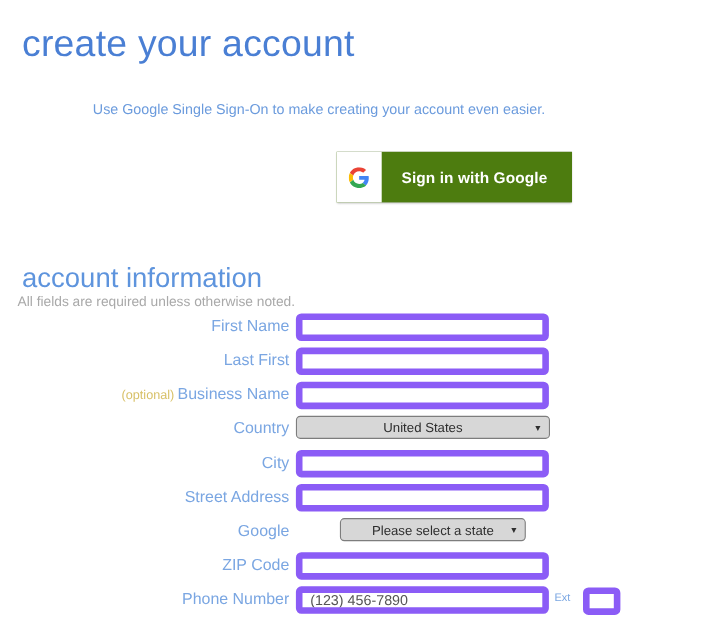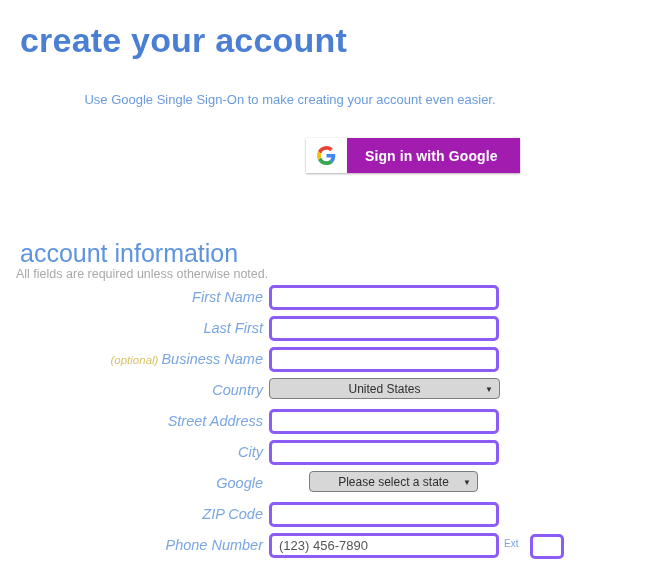--- a/index.html
+++ b/index.html
@@ -22,45 +22,45 @@
     height: 562px;
     background: #ffffff;
   }
 
   
   .h1-title {
     position: absolute;
     left: 20px;
     top: -2px;
     font-size: 34px;
-    font-weight: 700;
+    font-weight: 400;
     letter-spacing: 0.2px;
     color: #4a7fd4;
     white-space: nowrap;
   }
 
   .sso-text {
     position: absolute;
     left: 0;
     top: 92px;
     width: 580px;
     text-align: center;
     font-size: 13px;
     color: #6b9bdd;
   }
 
   
   .google-btn {
     position: absolute;
     left: 306px;
     top: 138px;
-    height: 35px;
+    height: 46px;
     display: flex;
     align-items: stretch;
-    background: #a21caf;
+    background: #4d7c0f;
     box-shadow: 0 1px 2px rgba(0,0,0,0.28), 0 0 1px rgba(0,0,0,0.18);
     cursor: pointer;
     user-select: none;
   }
   .google-btn .g-tile {
     width: 41px;
     background: #ffffff;
     display: flex;
     align-items: center;
     justify-content: center;
@@ -108,39 +108,38 @@
     margin-bottom: 2px;
   }
   .row .label {
     position: absolute;
     right: 396px; 
     top: 4px;
     font-size: 14.5px;
     color: #7aa6e2;
     white-space: nowrap;
     text-align: left;
-    font-style: italic;
   }
   .row .label .opt {
     color: #d8c168;
     font-size: 11.5px;
     margin-right: 3px;
   }
 
   .ctrl {
     position: absolute;
     left: 269px;
     top: 0;
   }
 
   input.txt {
     box-sizing: border-box;
     width: 230px;
     height: 25px;
-    border: 3px solid #8b5cf6;
+    border: 6px solid #8b5cf6;
     border-radius: 5px;
     background: #ffffff;
     font-family: "Liberation Sans", sans-serif;
     font-size: 13px;
     color: #444444;
     padding: 0 7px;
     outline: none;
   }
   input.txt::placeholder { color: #555555; opacity: 1; }
 
@@ -251,28 +250,28 @@
         <span class="sel-wrap">
           <select class="sel country">
             <option>United States</option>
           </select>
           <span class="caret">▼</span>
         </span>
       </div>
     </div>
 
     <div class="row">
+      <div class="label">City</div>
+      <div class="ctrl">
+        <input class="txt" type="text" placeholder="" style="">
+      </div>
+    </div>
+
+    <div class="row">
       <div class="label">Street Address</div>
-      <div class="ctrl">
-        <input class="txt" type="text" placeholder="" style="">
-      </div>
-    </div>
-
-    <div class="row">
-      <div class="label">City</div>
       <div class="ctrl">
         <input class="txt" type="text" placeholder="" style="">
       </div>
     </div>
 
     <div class="row">
       <div class="label">Google</div>
       <div class="ctrl">
         <span class="sel-wrap">
           <select class="sel state">

